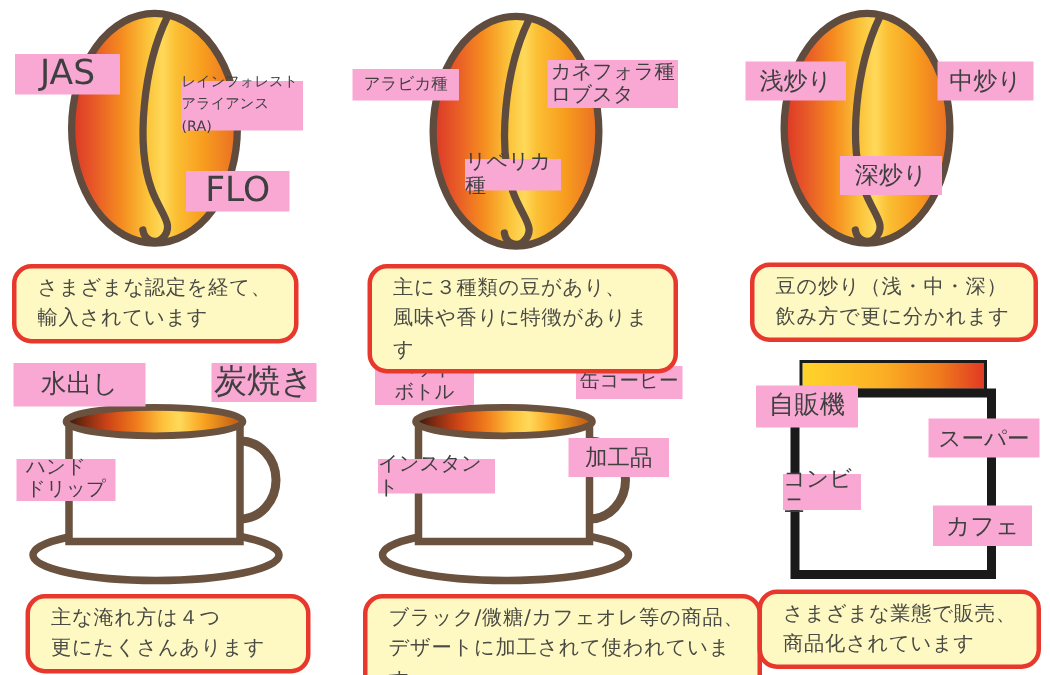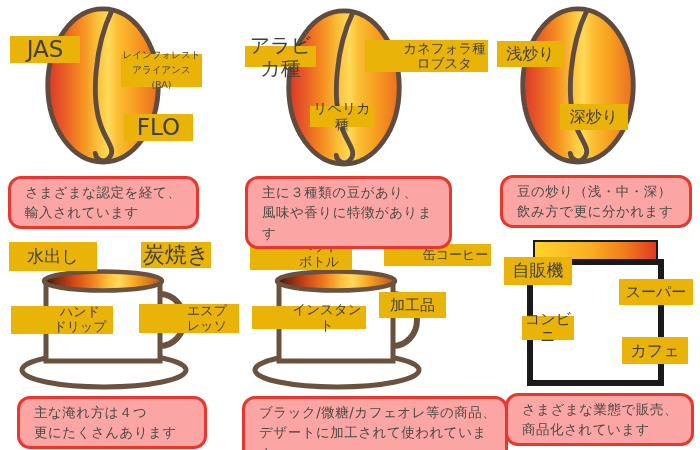--- a/index.html
+++ b/index.html
@@ -1,27 +1,27 @@
 <!DOCTYPE html>
 <html><head>
 <meta charset="utf-8">
 <style>
   html,body{margin:0;padding:0;background:#ffffff;}
   body{width:700px;height:450px;overflow:hidden;position:relative;
        font-family:"DejaVu Sans","Liberation Sans",sans-serif;}
   .stage{position:absolute;left:0;top:0;width:700px;height:450px;}
   .panel{position:absolute;width:233px;height:230px;}
-  .glabel{position:absolute;background:#eab308;color:#3f3f3f;
+  .glabel{position:absolute;background:#f9a8d4;color:#3f3f3f;
           display:flex;align-items:center;justify-content:center;
-          text-align:center;white-space:pre-line;line-height:1.12;
+          text-align:left;white-space:pre-line;line-height:1.12;
           font-size:16px;z-index:5;}
   .glabel.big{font-size:23px;line-height:1;}
-  .glabel.small{font-size:13px;padding-left:36px;}
+  .glabel.small{font-size:13px;}
   .glabel.tiny{font-size:9.5px;line-height:1.55;}
-  .caption{position:absolute;background:#fca5a5;border:3px solid #e8382d;
+  .caption{position:absolute;background:#fef9c3;border:3px solid #e8382d;
            border-radius:13px;color:#4a4a44;font-size:13.5px;line-height:1.5;
            padding:3px 4px 3px 14px;white-space:pre-line;z-index:6;
            letter-spacing:0.5px;}
   .illus{position:absolute;z-index:1;}
   .box-rect{position:absolute;background:#ffffff;border:6px solid #1a1a1a;
             box-sizing:border-box;z-index:1;}
   .box-bar{position:absolute;border:2px solid #1a1a1a;box-sizing:border-box;
            background:linear-gradient(90deg,#ffd42a 0%,#fbae24 45%,#f07c1c 75%,#e03a24 100%);
            z-index:2;}
 </style>
@@ -74,48 +74,47 @@
 アライアンス (RA)</div>
     <div class="glabel big" style="left:124px;top:114px;width:69px;height:27px">FLO</div>
     <div class="caption" style="left:8px;top:176px;width:167px">さまざまな認定を経て、
 輸入されています</div>
   </div>
 
   <div class="panel" style="left:233px;top:0">
     <svg class="illus" style="left:48px;top:6px" width="126" height="163" viewBox="0 0 130 168">
         <use href="#bean"></use>
       </svg>
-    <div class="glabel" style="left:12px;top:46px;width:71px;height:21px;font-size:20px">アラビカ種</div>
+    <div class="glabel" style="left:2px;top:46px;width:71px;height:21px;font-size:11px">アラビカ種</div>
     <div class="glabel small" style="left:132px;top:40px;width:87px;height:32px;font-size:13.5px">カネフォラ種
 ロブスタ</div>
     <div class="glabel" style="left:77px;top:106px;width:64px;height:21px;font-size:14px">リベリカ種</div>
     <div class="caption" style="left:12px;top:176px;width:183px">主に３種類の豆があり、
 風味や香りに特徴があります</div>
   </div>
 
   <div class="panel" style="left:466px;top:0">
     <svg class="illus" style="left:49px;top:4px" width="126" height="163" viewBox="0 0 130 168">
         <use href="#bean"></use>
       </svg>
     <div class="glabel" style="left:31px;top:41px;width:67px;height:26px">浅炒り</div>
+    <div class="glabel" style="left:159px;top:41px;width:64px;height:26px">中炒り</div>
     <div class="glabel" style="left:94px;top:104px;width:68px;height:26px">深炒り</div>
     <div class="caption" style="left:34px;top:175px;width:168px">豆の炒り（浅・中・深）
 飲み方で更に分かれます</div>
   </div>
 
   <div class="panel" style="left:0;top:230px">
     <svg class="illus" style="left:18px;top:38px" width="175" height="125" viewBox="0 0 175 125">
         <use href="#cup"></use>
       </svg>
     <div class="glabel" style="left:9px;top:12px;width:88px;height:29px;font-size:17px">水出し</div>
     <div class="glabel" style="left:141px;top:12px;width:70px;height:26px;font-size:22px">炭焼き</div>
     <div class="glabel small" style="left:11px;top:76px;width:66px;height:28px">ハンド
 ドリップ</div>
-    <div class="glabel small" style="left:139px;top:74px;width:64px;height:29px">エスプ
-レッソ</div>
     <div class="caption" style="left:17px;top:166px;width:166px">主な淹れ方は４つ
 更にたくさんあります</div>
   </div>
 
   <div class="panel" style="left:233px;top:230px">
     <svg class="illus" style="left:18px;top:38px" width="175" height="125" viewBox="0 0 175 125">
         <use href="#cup"></use>
       </svg>
     <div class="glabel small" style="left:17px;top:10px;width:66px;height:30px">ペット
 ボトル</div>

